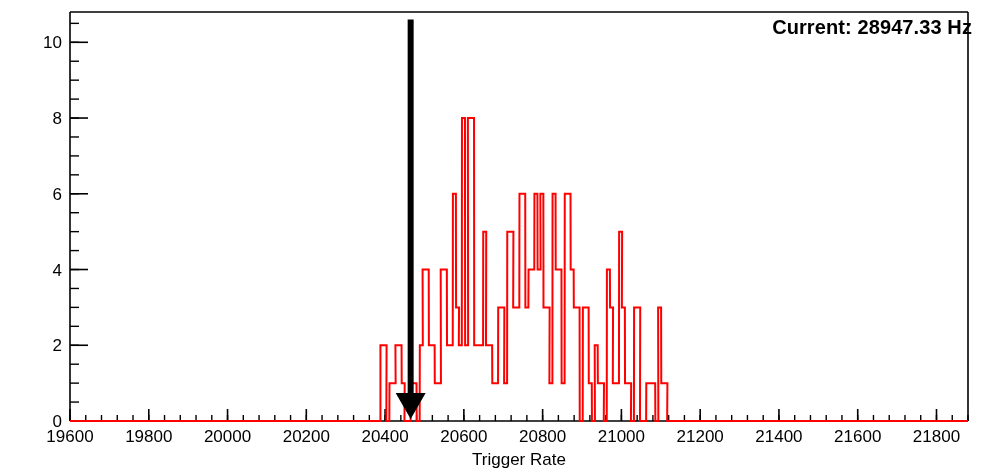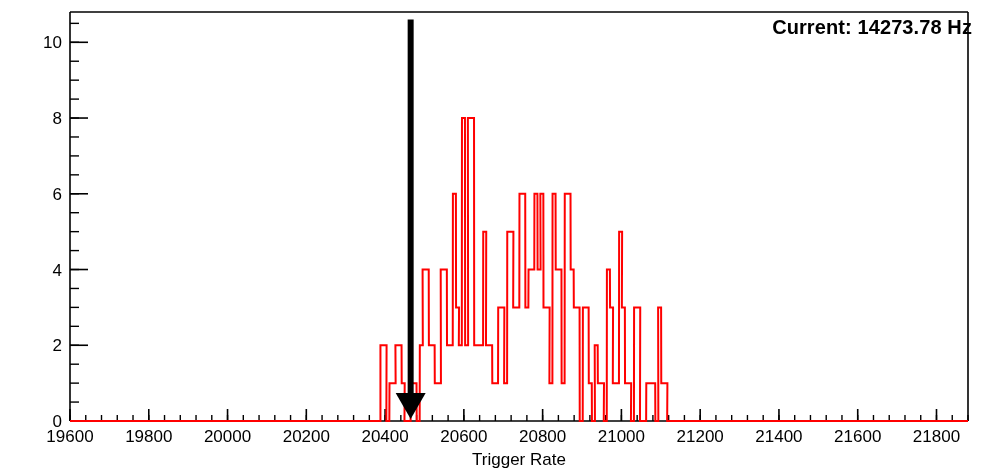--- a/index.html
+++ b/index.html
@@ -179,17 +179,17 @@
         <line x1="70" y1="118.03703703703707" x2="88" y2="118.03703703703707" stroke="#000" stroke-width="1.6"></line>
         <text x="62" y="124.03703703703707" text-anchor="end" class="tick-label">8</text>
         <line x1="70" y1="42.29629629629636" x2="88" y2="42.29629629629636" stroke="#000" stroke-width="1.6"></line>
         <text x="62" y="48.29629629629636" text-anchor="end" class="tick-label">10</text>
         <text x="519" y="465" text-anchor="middle" class="axis-title">Trigger Rate</text>
         <path d="M 70 421 L 380.4401754385968 421 L 380.4401754385968 345.25925925925924 L 383.43350877192955 345.25925925925924 L 383.59105263157926 345.25925925925924 L 386.584385964912 345.25925925925924 L 386.3480701754389 421 L 389.34140350877163 421 L 389.49894736842134 383.1296296296296 L 392.4922807017541 383.1296296296296 L 392.64982456140376 383.1296296296296 L 395.64315789473653 383.1296296296296 L 395.4068421052634 345.25925925925924 L 398.4001754385962 345.25925925925924 L 398.5577192982459 345.25925925925924 L 401.55105263157867 345.25925925925924 L 401.7085964912284 383.1296296296296 L 404.70192982456115 383.1296296296296 L 404.465614035088 421 L 407.4589473684208 421 L 407.61649122807046 421 L 410.60982456140323 421 L 410.76736842105294 383.1296296296296 L 413.76070175438565 383.1296296296296 L 413.5243859649126 383.1296296296296 L 416.5177192982453 383.1296296296296 L 416.675263157895 421 L 419.6685964912278 421 L 419.8261403508775 345.25925925925924 L 422.81947368421027 345.25925925925924 L 422.5831578947371 269.51851851851853 L 425.57649122806987 269.51851851851853 L 425.7340350877196 269.51851851851853 L 428.72736842105235 269.51851851851853 L 428.88491228070205 345.25925925925924 L 431.8782456140348 345.25925925925924 L 431.6419298245617 345.25925925925924 L 434.6352631578944 345.25925925925924 L 434.7928070175442 383.1296296296296 L 437.7861403508769 383.1296296296296 L 437.94368421052656 383.1296296296296 L 440.9370175438594 383.1296296296296 L 440.7007017543862 269.51851851851853 L 443.694035087719 269.51851851851853 L 443.8515789473687 269.51851851851853 L 446.84491228070146 269.51851851851853 L 447.00245614035117 345.25925925925924 L 449.99578947368394 345.25925925925924 L 449.75947368421083 345.25925925925924 L 452.7528070175436 345.25925925925924 L 452.91035087719325 193.7777777777778 L 455.903684210526 193.7777777777778 L 456.06122807017573 307.3888888888889 L 459.05456140350844 307.3888888888889 L 458.8182456140354 345.25925925925924 L 461.8115789473681 345.25925925925924 L 461.9691228070178 118.03703703703707 L 464.9624561403506 118.03703703703707 L 465.1200000000003 345.25925925925924 L 468.11333333333306 345.25925925925924 L 467.87701754385995 118.03703703703707 L 470.8703508771927 118.03703703703707 L 471.02789473684237 118.03703703703707 L 474.02122807017514 118.03703703703707 L 474.17877192982485 345.25925925925924 L 477.1721052631576 345.25925925925924 L 476.9357894736845 345.25925925925924 L 479.9291228070173 345.25925925925924 L 480.086666666667 345.25925925925924 L 483.0799999999997 345.25925925925924 L 483.2375438596494 231.64814814814818 L 486.2308771929822 231.64814814814818 L 485.994561403509 345.25925925925924 L 488.98789473684184 345.25925925925924 L 489.1454385964915 345.25925925925924 L 492.13877192982426 345.25925925925924 L 492.29631578947397 383.1296296296296 L 495.28964912280674 383.1296296296296 L 495.0533333333336 383.1296296296296 L 498.0466666666664 383.1296296296296 L 498.2042105263161 307.3888888888889 L 501.1975438596489 307.3888888888889 L 501.3550877192985 307.3888888888889 L 504.3484210526313 307.3888888888889 L 504.1121052631582 383.1296296296296 L 507.1054385964909 383.1296296296296 L 507.2629824561406 231.64814814814818 L 510.2563157894734 231.64814814814818 L 510.4138596491231 231.64814814814818 L 513.4071929824559 231.64814814814818 L 513.1708771929827 307.3888888888889 L 516.1642105263155 307.3888888888889 L 516.3217543859653 307.3888888888889 L 519.3150877192979 307.3888888888889 L 519.4726315789477 193.7777777777778 L 522.4659649122805 193.7777777777778 L 522.2296491228074 193.7777777777778 L 525.22298245614 193.7777777777778 L 525.3805263157898 307.3888888888889 L 528.3738596491226 307.3888888888889 L 528.5314035087722 269.51851851851853 L 531.5247368421049 269.51851851851853 L 531.2884210526319 269.51851851851853 L 534.2817543859646 269.51851851851853 L 534.4392982456143 193.7777777777778 L 537.4326315789472 193.7777777777778 L 537.5901754385968 269.51851851851853 L 540.5835087719296 269.51851851851853 L 540.3471929824565 193.7777777777778 L 543.3405263157892 193.7777777777778 L 543.4980701754389 307.3888888888889 L 546.4914035087717 307.3888888888889 L 546.6489473684213 307.3888888888889 L 549.6422807017541 307.3888888888889 L 549.405964912281 383.1296296296296 L 552.3992982456136 383.1296296296296 L 552.5568421052635 193.7777777777778 L 555.5501754385962 193.7777777777778 L 555.7077192982459 269.51851851851853 L 558.7010526315787 269.51851851851853 L 558.4647368421056 269.51851851851853 L 561.4580701754384 269.51851851851853 L 561.615614035088 383.1296296296296 L 564.6089473684208 383.1296296296296 L 564.7664912280704 193.7777777777778 L 567.7598245614032 193.7777777777778 L 567.5235087719301 193.7777777777778 L 570.5168421052629 193.7777777777778 L 570.6743859649125 269.51851851851853 L 573.6677192982454 269.51851851851853 L 573.825263157895 307.3888888888889 L 576.8185964912278 307.3888888888889 L 576.5822807017546 307.3888888888889 L 579.5756140350875 307.3888888888889 L 579.7331578947371 421 L 582.7264912280699 421 L 582.8840350877196 307.3888888888889 L 585.8773684210523 307.3888888888889 L 585.6410526315793 307.3888888888889 L 588.634385964912 307.3888888888889 L 588.7919298245616 383.1296296296296 L 591.7852631578944 383.1296296296296 L 591.942807017544 421 L 594.9361403508769 421 L 594.6998245614038 345.25925925925924 L 597.6931578947365 345.25925925925924 L 597.8507017543863 383.1296296296296 L 600.844035087719 383.1296296296296 L 601.0015789473688 383.1296296296296 L 603.9949122807014 383.1296296296296 L 603.7585964912283 421 L 606.7519298245611 421 L 606.9094736842109 269.51851851851853 L 609.9028070175435 269.51851851851853 L 610.0603508771933 307.3888888888889 L 613.053684210526 307.3888888888889 L 612.817368421053 383.1296296296296 L 615.8107017543857 383.1296296296296 L 615.9682456140354 383.1296296296296 L 618.9615789473681 383.1296296296296 L 619.1191228070178 231.64814814814818 L 622.1124561403507 231.64814814814818 L 621.8761403508774 307.3888888888889 L 624.8694736842102 307.3888888888889 L 625.0270175438599 383.1296296296296 L 628.0203508771928 383.1296296296296 L 628.1778947368424 383.1296296296296 L 631.1712280701752 383.1296296296296 L 630.9349122807021 421 L 633.9282456140347 421 L 634.0857894736845 307.3888888888889 L 637.0791228070173 307.3888888888889 L 637.2366666666669 307.3888888888889 L 640.2299999999997 307.3888888888889 L 639.9936842105266 421 L 642.9870175438593 421 L 643.1445614035091 421 L 646.1378947368418 421 L 646.2954385964915 383.1296296296296 L 649.2887719298243 383.1296296296296 L 649.0524561403512 383.1296296296296 L 652.045789473684 383.1296296296296 L 652.2033333333336 383.1296296296296 L 655.1966666666664 383.1296296296296 L 655.3542105263161 421 L 658.3475438596488 421 L 658.1112280701757 307.3888888888889 L 661.1045614035085 307.3888888888889 L 661.2621052631581 383.1296296296296 L 664.255438596491 383.1296296296296 L 664.4129824561406 383.1296296296296 L 667.4063157894734 383.1296296296296 L 667.1700000000003 421 L 670.1633333333331 421 L 670.3208771929827 421 L 673.3142105263155 421 L 673.3142105263155 421 L 968 421 " fill="none" stroke="#ff0000" stroke-width="2" stroke-linejoin="miter" stroke-linecap="butt"></path>
         <line x1="410.6570877192976" y1="19.574074074074133" x2="410.6570877192976" y2="403" stroke="#000000" stroke-width="6"></line>
         <polygon points="395.6570877192976,393 425.6570877192976,393 410.6570877192976,419" fill="#000000"></polygon>
       </svg>
 
-    <div id="current-readout">Current: 14273.78 Hz</div>
+    <div id="current-readout">Current: 28947.33 Hz</div>
 
   </div>
 
 </div>
 
 </body></html>

